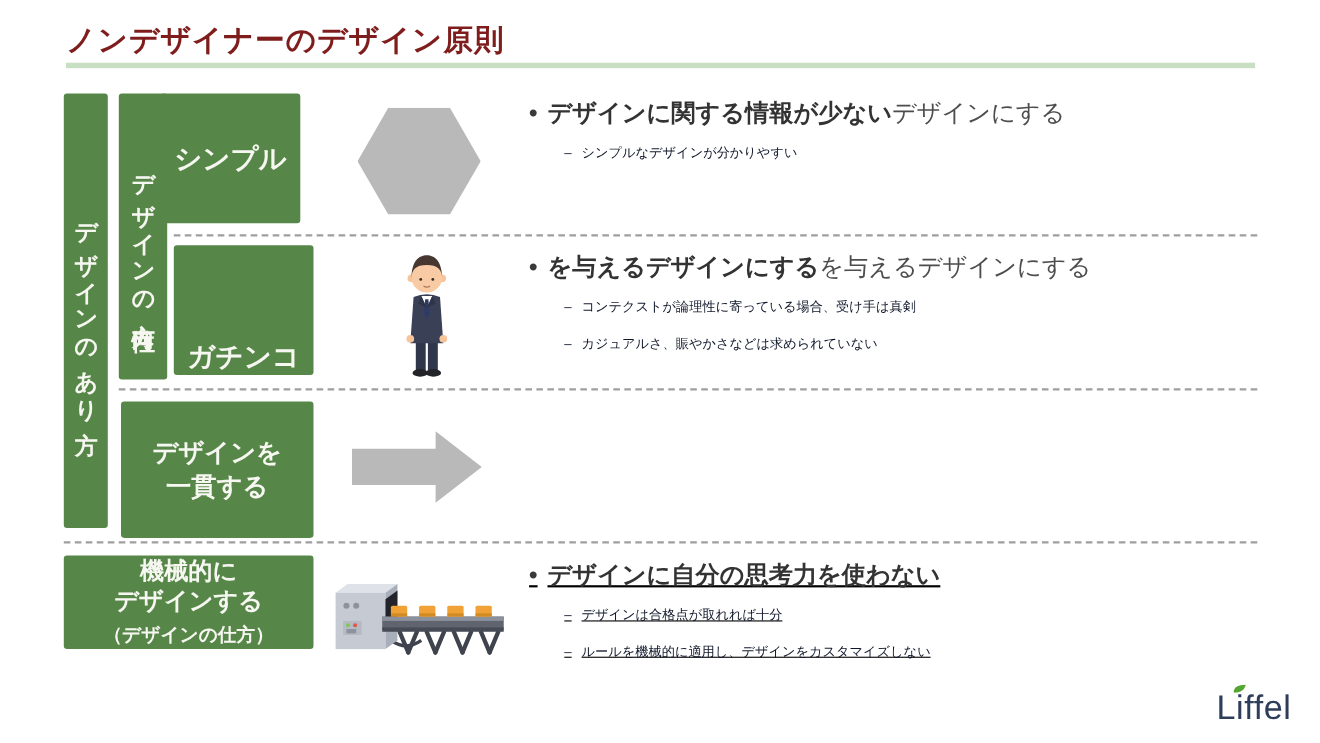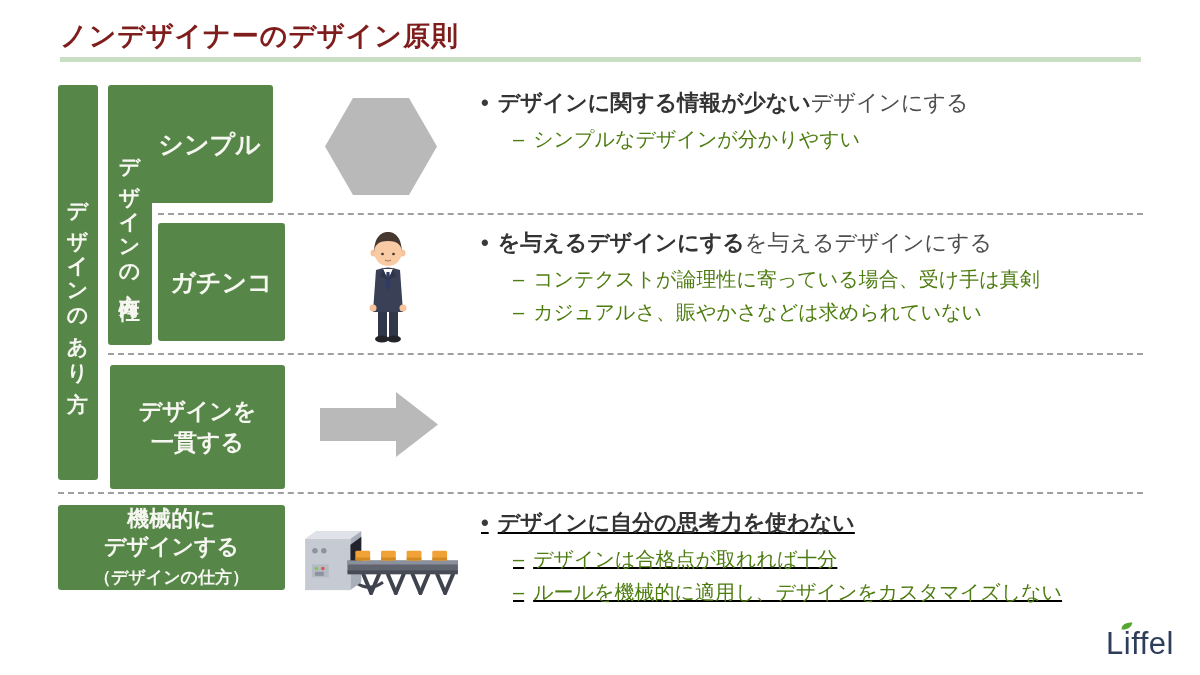--- a/index.html
+++ b/index.html
@@ -21,38 +21,38 @@
     display:flex;align-items:center;justify-content:center;text-align:center;
     font-weight:bold;
   }
   .vtext{
     writing-mode:vertical-rl;text-orientation:upright;
     font-size:21px;font-weight:bold;letter-spacing:3px;line-height:1;
   }
   #bar-arikata{left:58px;top:85px;width:40px;height:395px;}
   #bar-houkousei{left:108px;top:85px;width:44px;height:260px;}
   #box-simple{left:146px;top:85px;width:127px;height:118px;font-size:25px;}
-  #box-gachinko{left:158px;top:223px;width:127px;height:118px;font-size:25px;}
+  #box-gachinko{left:158px;top:223px;width:127px;height:118px;font-size:25px;align-items:flex-end;}
   #box-ikkan{left:110px;top:365px;width:175px;height:124px;font-size:23px;line-height:1.35;}
   #box-kikai{left:58px;top:505px;width:227px;height:85px;font-size:22px;line-height:1.3;}
   #box-kikai .small{font-size:17px;}
   
   .dash{position:absolute;height:0;border-top:2px dashed #9f9f9f;}
   #dash1{left:158px;top:213px;width:985px;}
   #dash2{left:108px;top:353px;width:1035px;}
   #dash3{left:58px;top:492px;width:1085px;}
   
   .icon{position:absolute;}
   
   .row{position:absolute;left:468px;width:700px;margin-left:13px;}
   #row1{top:88px;} #row2{top:228px;} #row3{top:368px;} #row4{top:508px;text-decoration:underline;}
   .main{font-size:22px;color:#4d4d4d;line-height:30px;margin-bottom:5px;white-space:nowrap;}
   .main .bm{color:#3a3a3a;font-weight:bold;margin-right:9px;}
   .main .b{font-weight:bold;color:#333333;}
-  .sub{font-size:20px;color:#4d7c0f;line-height:33px;padding-left:32px;white-space:nowrap;}
+  .sub{font-size:12px;color:#0f172a;line-height:33px;padding-left:32px;white-space:nowrap;}
   .sub .dashm{margin-right:9px;}
   
   .logo{
     position:absolute;left:1106px;top:626px;font-size:31px;color:#2e3d59;
     font-weight:500;letter-spacing:0.5px;
   }
   .logo .leaf{
     position:absolute;left:15px;top:-4px;width:12px;height:8px;
   }
 </style>

